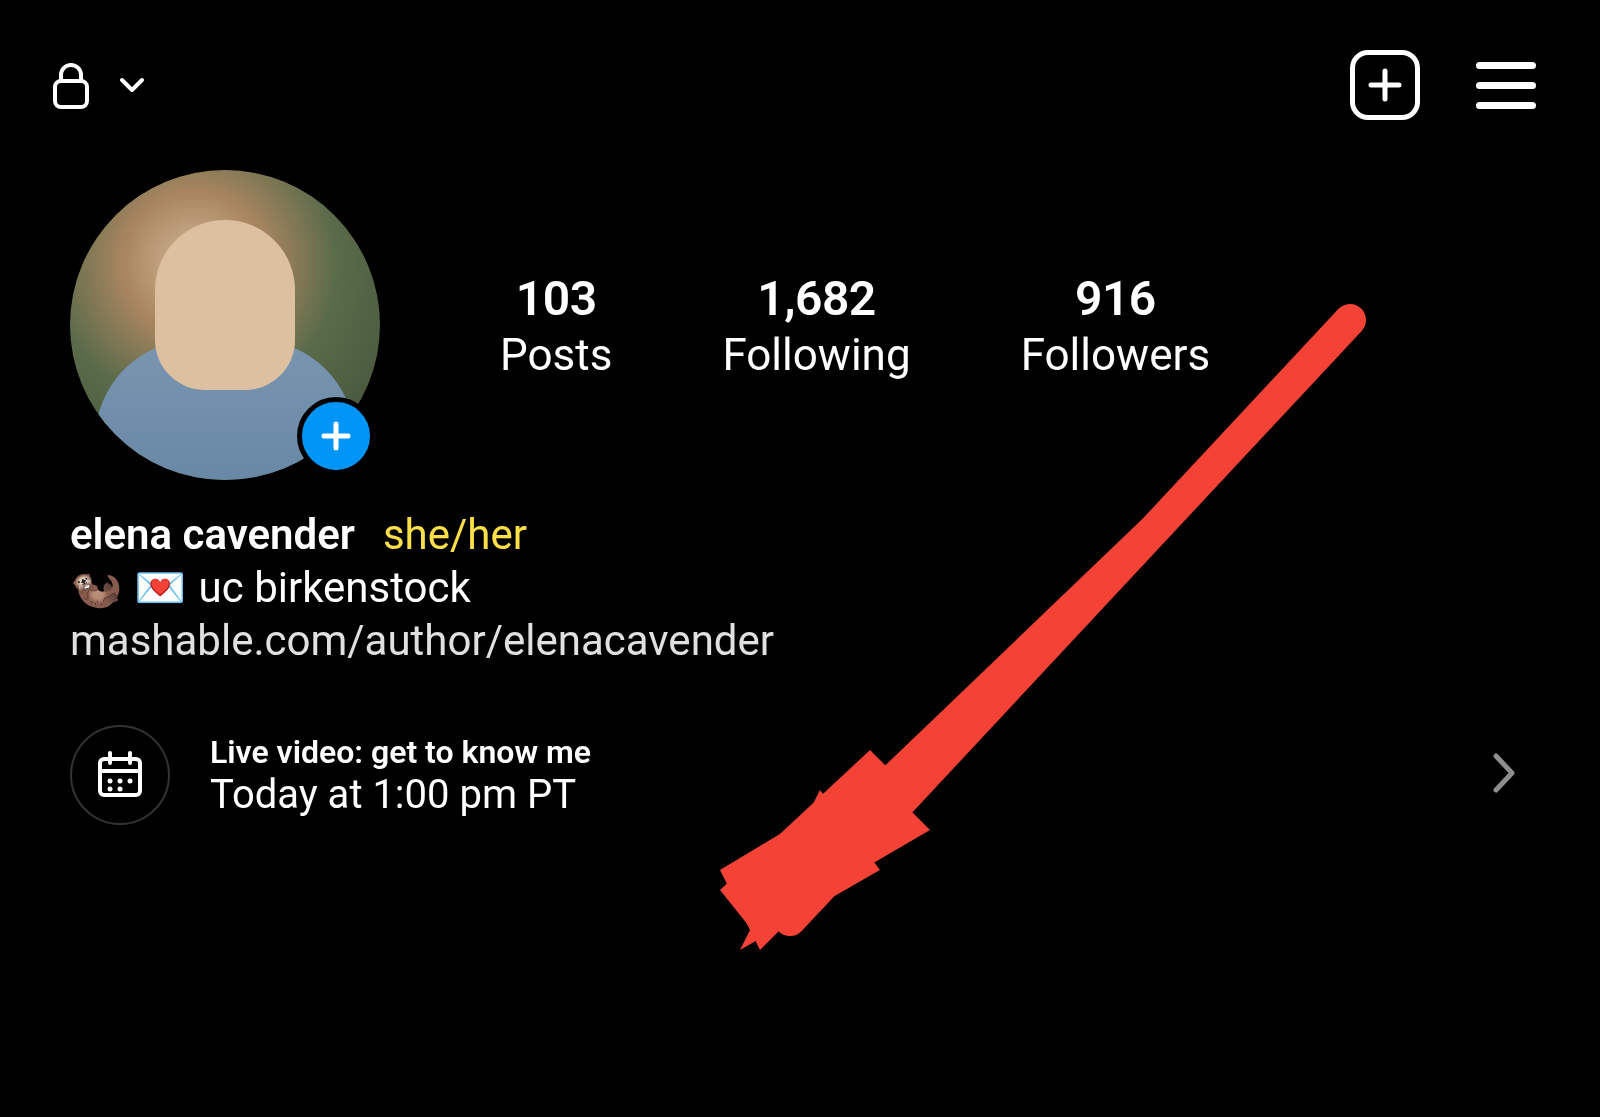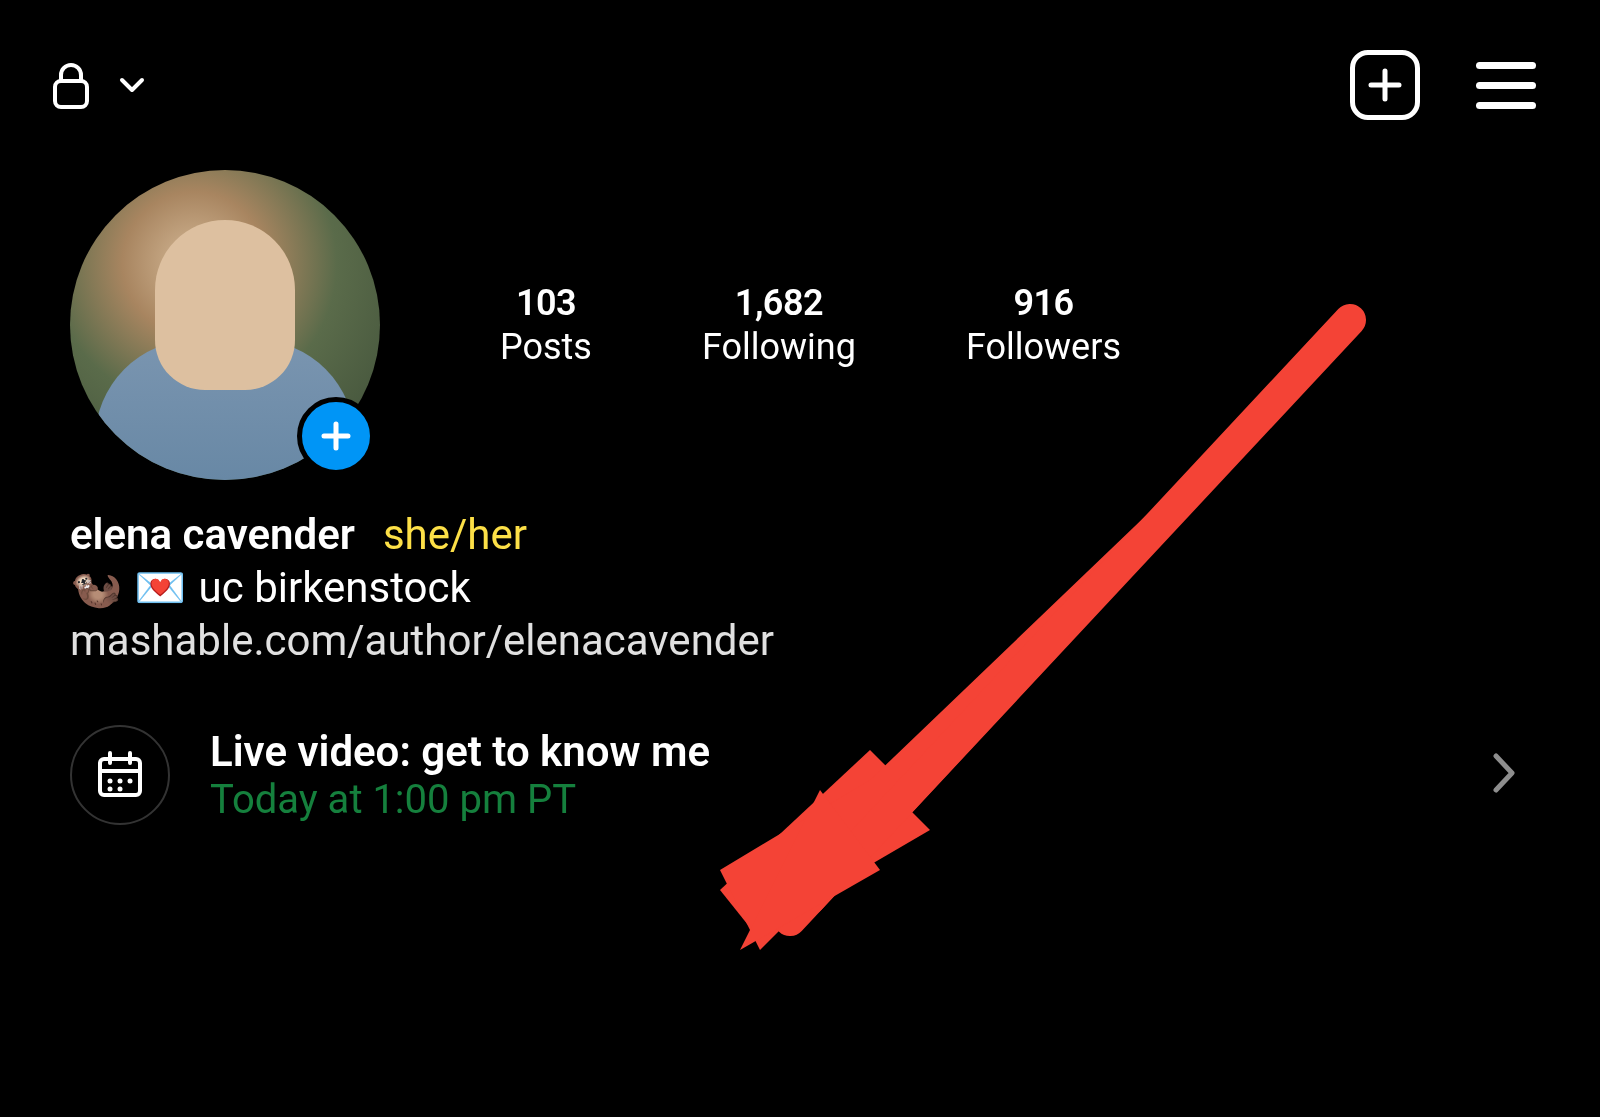--- a/index.html
+++ b/index.html
@@ -142,26 +142,26 @@
       justify-content: flex-start;
       padding-left: 40px;
     }
     .stat {
       display: flex;
       flex-direction: column;
       align-items: center;
       cursor: pointer;
     }
     .stat-number {
-      font-size: 36px;
+      font-size: 48px;
       font-weight: 600;
       letter-spacing: -0.5px;
     }
     .stat-label {
-      font-size: 36px;
+      font-size: 44px;
       color: #fff;
       margin-top: 2px;
     }
     .bio-section {
       padding: 10px 70px 30px 70px;
     }
     .name-row {
       display: flex;
       align-items: baseline;
       gap: 28px;
@@ -200,26 +200,26 @@
       border: 2px solid #333;
       display: flex;
       align-items: center;
       justify-content: center;
       flex-shrink: 0;
     }
     .event-text {
       flex: 1;
     }
     .event-title {
-      font-size: 42px;
+      font-size: 32px;
       font-weight: 600;
     }
     .event-time {
       font-size: 40px;
-      color: #15803d;
+      color: #ffffff;
     }
     .chevron-right {
       flex-shrink: 0;
       margin-right: 10px;
     }
     .annotation-arrow {
       position: absolute;
       pointer-events: none;
       z-index: 100;
     }

